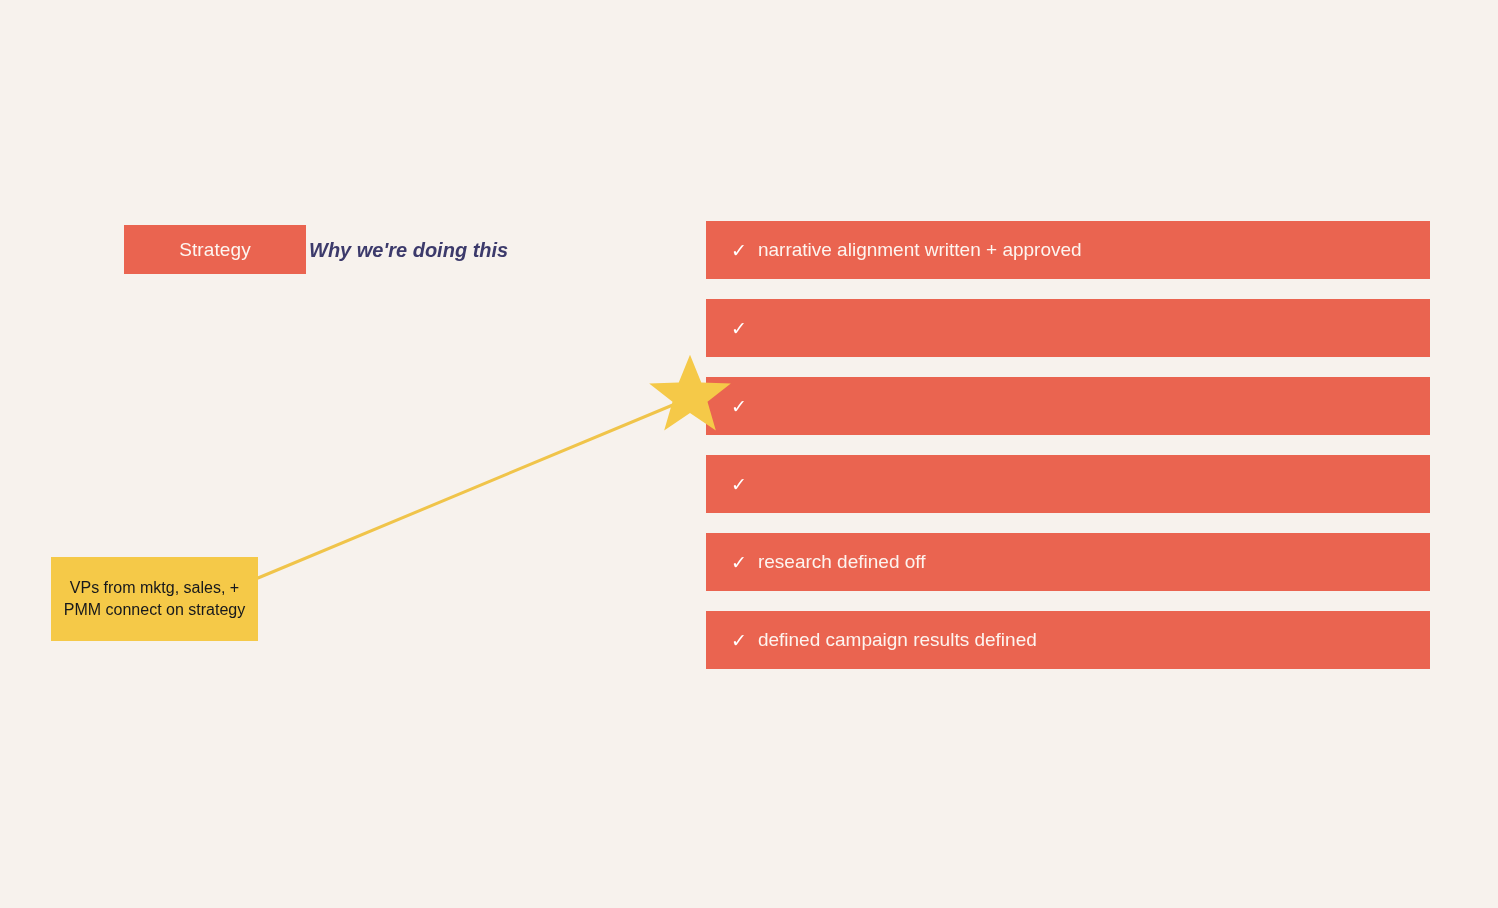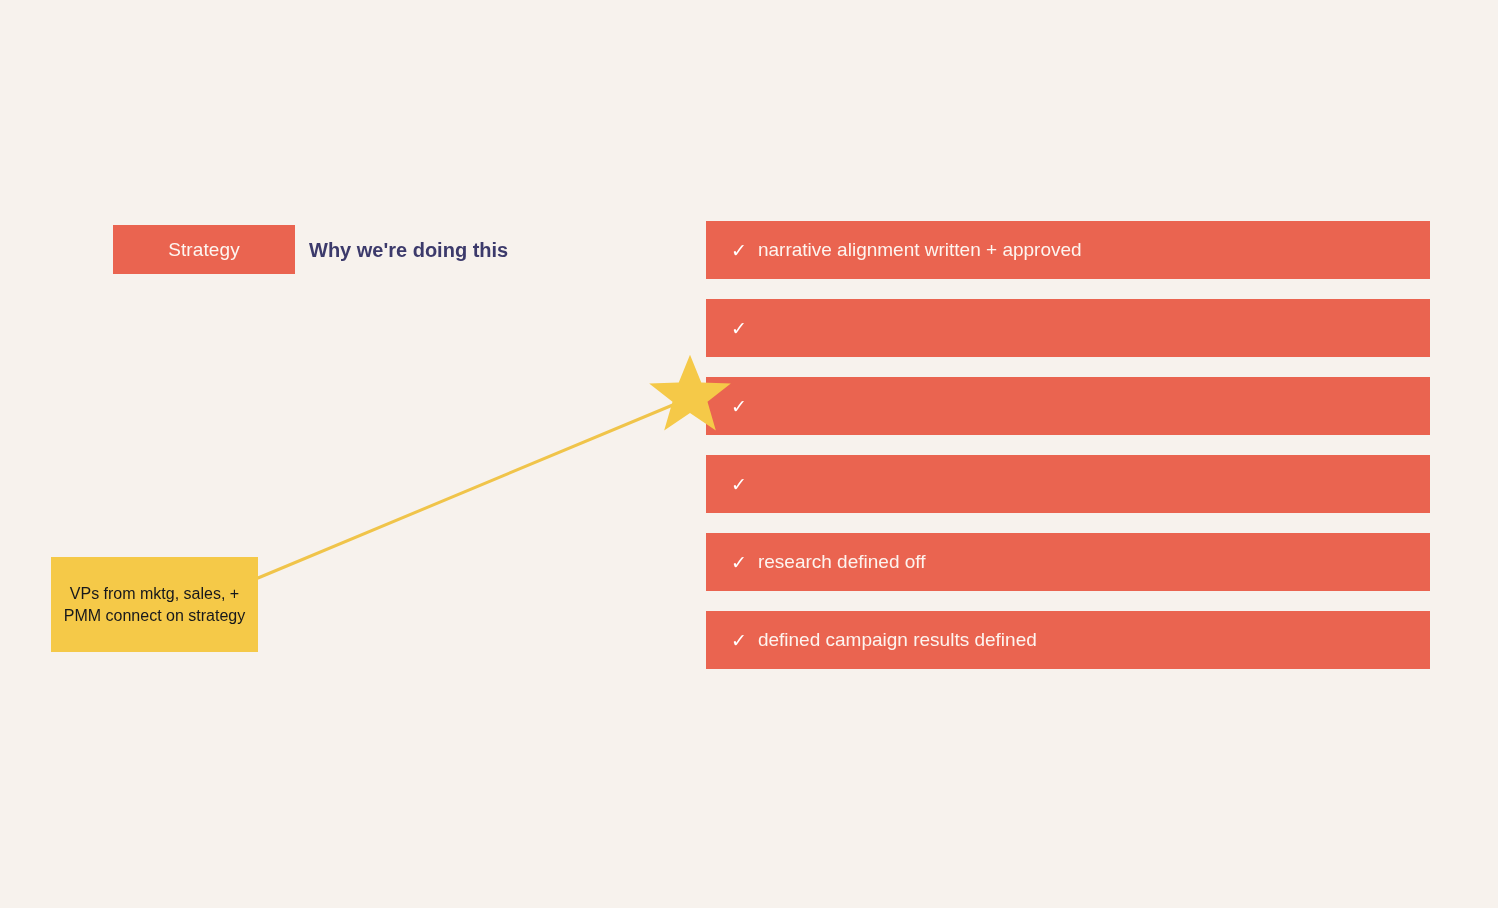--- a/index.html
+++ b/index.html
@@ -28,21 +28,21 @@
     left: 0;
     top: 0;
     width: 1498px;
     height: 908px;
     pointer-events: none;
   }
 
   
   #phase-chip {
     position: absolute;
-    left: 113px;
+    left: 124px;
     top: 225px;
     width: 182px;
     height: 49px;
     background: #ea6450;
     display: flex;
     align-items: center;
     justify-content: center;
   }
   #phase-chip .chip-label {
     color: #fdf6f1;
@@ -51,20 +51,21 @@
     line-height: 1;
   }
 
   
   #phase-subtitle {
     position: absolute;
     left: 309px;
     top: 237px;
     color: #3c3a6b;
     font-size: 20px;
+    font-style: italic;
     font-weight: bold;
     line-height: 26px;
     white-space: nowrap;
   }
 
   
   #checklist {
     position: absolute;
     left: 706px;
     top: 221px;
@@ -103,21 +104,21 @@
     width: 84px;
     height: 80px;
   }
 
   
   #sticky-note {
     position: absolute;
     left: 51px;
     top: 557px;
     width: 207px;
-    height: 95px;
+    height: 84px;
     background: #f5c948;
     display: flex;
     align-items: center;
     justify-content: center;
     text-align: center;
     box-sizing: border-box;
     padding: 4px 8px;
   }
   #sticky-note .note-text {
     color: #16181c;

